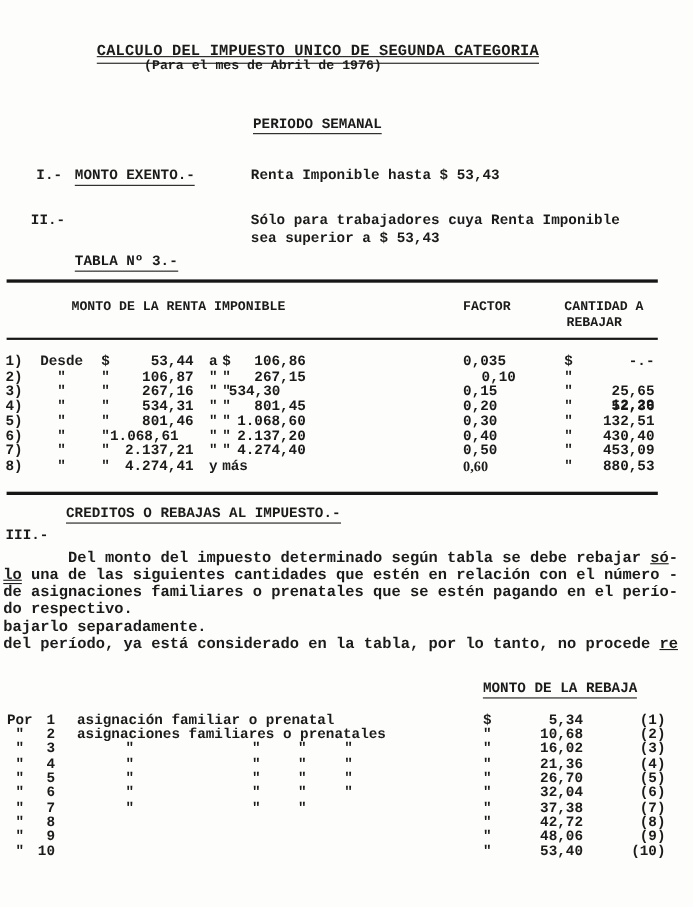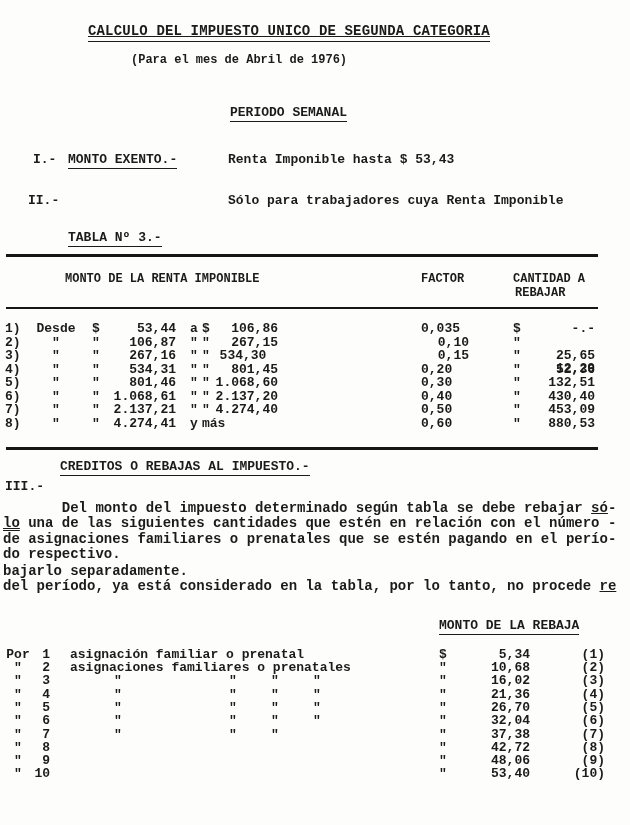--- a/index.html
+++ b/index.html
@@ -6,21 +6,21 @@
   .page {
     position:relative; width:630px; height:825px; overflow:hidden;
     background:#fdfdfb; color:#1b1b1b;
     font-family:"Liberation Mono","DejaVu Sans Mono",monospace;
     font-weight:700; font-size:13px;
   }
   .abs { position:absolute; white-space:pre; line-height:1.1; }
   .fs12 { font-size:12px; }
   .fs14 { font-size:14px; }
   .u1 { border-bottom:1.6px solid currentColor; padding-bottom:1px; display:inline-block; }
-  .dblu { text-decoration:underline; border-bottom:1.3px solid currentColor; padding-bottom:2px; display:inline-block; letter-spacing:0.15px; }
+  .dblu { text-decoration:underline; border-bottom:1.3px solid currentColor; padding-bottom:2px; display:inline-block; letter-spacing:0.15px;margin-top:16px; }
   .rule { position:absolute; left:6px; width:592px; background:#161616; }
   .pline { white-space:pre; line-height:15.4px; }
   .seg-u { text-decoration:underline; }
   .seg-o { text-decoration:overline; }
 </style>
 </head>
 <body>
 
 <div class="page">
 
@@ -28,20 +28,21 @@
   <div class="abs fs12" style="left:131px; top:54px;">(Para el mes de Abril de 1976)</div>
   <div class="abs" style="left:230px; top:106px;"><span class="u1">PERIODO SEMANAL</span></div>
 
   <div class="abs" style="left:33px; top:153px;">I.-</div>
   <div class="abs" style="left:68px; top:153px;"><span class="u1">MONTO EXENTO.-</span></div>
   <div class="abs" style="left:228px; top:153px;">Renta Imponible hasta $ 53,43</div>
 
   <div class="abs" style="left:28px; top:194px;">II.-</div>
   <div class="abs" style="left:68px; top:194px;margin-top:37px;"><span class="u1">TABLA Nº 3.-</span></div>
   <div class="abs" style="left:228px; top:194px;">Sólo para trabajadores cuya Renta Imponible</div>
+  <div class="abs" style="left:228px; top:210px;">sea superior a $ 53,43</div>
 
   <div class="rule" style="top:254px; height:3px;"></div>
   <div class="rule" style="top:307px; height:2px;"></div>
   <div class="rule" style="top:447px; height:3px;"></div>
 
   <div class="abs fs12" style="left:65px;  top:273px;">MONTO DE LA RENTA IMPONIBLE</div>
   <div class="abs fs12" style="left:421px; top:273px;">FACTOR</div>
   <div class="abs fs12" style="left:513px; top:273px;">CANTIDAD A</div>
   <div class="abs fs12" style="left:515px; top:287px;">REBAJAR</div>
 
@@ -65,22 +66,22 @@
       <span class="abs" style="left: 208px; top: 336px; width: 70px; text-align: right;">267,15</span>
       <span class="abs" style="left: 421px; top: 336px; width: 48px; text-align: right;">0,10</span>
       <span class="abs" style="left: 513px; top: 336px; width: 16px; text-align: left;">"</span>
       <span class="abs" style="left: 533px; top: 336px; width: 62px; text-align: right; margin-top: 26px;">12,29</span>
       <span class="abs" style="left: 5px; top: 349px; width: 22px; text-align: left;">3)</span>
       <span class="abs" style="left: 36px; top: 349px; width: 40px; text-align: center;">"</span>
       <span class="abs" style="left: 92px; top: 349px; width: 16px; text-align: left;">"</span>
       <span class="abs" style="left: 100px; top: 349px; width: 76px; text-align: right;">267,16</span>
       <span class="abs" style="left: 184px; top: 349px; width: 20px; text-align: center;">"</span>
       <span class="abs" style="left: 202px; top: 349px; width: 34px; text-align: left;">"</span>
-      <span class="abs" style="left: 208px; top: 349px; width: 70px; text-align: center;">534,30</span>
-      <span class="abs" style="left: 421px; top: 349px; width: 48px; text-align: right;">0,15</span>
+      <span class="abs" style="left: 208px; top: 349px; width: 70px; text-align: left;">534,30</span>
+      <span class="abs" style="left: 421px; top: 349px; width: 48px; text-align: left;">0,15</span>
       <span class="abs" style="left: 513px; top: 349px; width: 16px; text-align: left;">"</span>
       <span class="abs" style="left: 533px; top: 349px; width: 62px; text-align: right;">25,65</span>
       <span class="abs" style="left: 5px; top: 363px; width: 22px; text-align: left;">4)</span>
       <span class="abs" style="left: 36px; top: 363px; width: 40px; text-align: center;">"</span>
       <span class="abs" style="left: 92px; top: 363px; width: 16px; text-align: left;">"</span>
       <span class="abs" style="left: 100px; top: 363px; width: 76px; text-align: right;">534,31</span>
       <span class="abs" style="left: 184px; top: 363px; width: 20px; text-align: center;">"</span>
       <span class="abs" style="left: 202px; top: 363px; width: 34px; text-align: left;">"</span>
       <span class="abs" style="left: 208px; top: 363px; width: 70px; text-align: right;">801,45</span>
       <span class="abs" style="left: 421px; top: 363px; width: 48px; text-align: left;">0,20</span>
@@ -92,21 +93,21 @@
       <span class="abs" style="left: 100px; top: 376px; width: 76px; text-align: right;">801,46</span>
       <span class="abs" style="left: 184px; top: 376px; width: 20px; text-align: center;">"</span>
       <span class="abs" style="left: 202px; top: 376px; width: 34px; text-align: left;">"</span>
       <span class="abs" style="left: 208px; top: 376px; width: 70px; text-align: right;">1.068,60</span>
       <span class="abs" style="left: 421px; top: 376px; width: 48px; text-align: left;">0,30</span>
       <span class="abs" style="left: 513px; top: 376px; width: 16px; text-align: left;">"</span>
       <span class="abs" style="left: 533px; top: 376px; width: 62px; text-align: right;">132,51</span>
       <span class="abs" style="left: 5px; top: 390px; width: 22px; text-align: left;">6)</span>
       <span class="abs" style="left: 36px; top: 390px; width: 40px; text-align: center;">"</span>
       <span class="abs" style="left: 92px; top: 390px; width: 16px; text-align: left;">"</span>
-      <span class="abs" style="left: 100px; top: 390px; width: 76px; text-align: right;">1.068,61</span>
+      <span class="abs" style="left: 100px; top: 390px; width: 76px; text-align: left;">1.068,61</span>
       <span class="abs" style="left: 184px; top: 390px; width: 20px; text-align: center;">"</span>
       <span class="abs" style="left: 202px; top: 390px; width: 34px; text-align: left;">"</span>
       <span class="abs" style="left: 208px; top: 390px; width: 70px; text-align: right;">2.137,20</span>
       <span class="abs" style="left: 421px; top: 390px; width: 48px; text-align: left;">0,40</span>
       <span class="abs" style="left: 513px; top: 390px; width: 16px; text-align: left;">"</span>
       <span class="abs" style="left: 533px; top: 390px; width: 62px; text-align: right;">430,40</span>
       <span class="abs" style="left: 5px; top: 403px; width: 22px; text-align: left;">7)</span>
       <span class="abs" style="left: 36px; top: 403px; width: 40px; text-align: center;">"</span>
       <span class="abs" style="left: 92px; top: 403px; width: 16px; text-align: left;">"</span>
       <span class="abs" style="left: 100px; top: 403px; width: 76px; text-align: right;">2.137,21</span>
@@ -115,21 +116,21 @@
       <span class="abs" style="left: 208px; top: 403px; width: 70px; text-align: right;">4.274,40</span>
       <span class="abs" style="left: 421px; top: 403px; width: 48px; text-align: left;">0,50</span>
       <span class="abs" style="left: 513px; top: 403px; width: 16px; text-align: left;">"</span>
       <span class="abs" style="left: 533px; top: 403px; width: 62px; text-align: right;">453,09</span>
       <span class="abs" style="left: 5px; top: 417px; width: 22px; text-align: left;">8)</span>
       <span class="abs" style="left: 36px; top: 417px; width: 40px; text-align: center;">"</span>
       <span class="abs" style="left: 92px; top: 417px; width: 16px; text-align: left;">"</span>
       <span class="abs" style="left: 100px; top: 417px; width: 76px; text-align: right;">4.274,41</span>
       <span class="abs" style="left: 184px; top: 417px; width: 20px; text-align: center;">y</span>
       <span class="abs" style="left: 202px; top: 417px; width: 34px; text-align: left;">más</span>
-      <span class="abs" style="left: 421px; top: 417px; width: 48px; text-align: left;">0,60</span>
+      <span class="abs" style="left: 421px; top: 417px; width: 48px; text-align: left; font-family: Liberation Serif, serif;">0,60</span>
       <span class="abs" style="left: 513px; top: 417px; width: 16px; text-align: left;">"</span>
       <span class="abs" style="left: 533px; top: 417px; width: 62px; text-align: right;">880,53</span>
     </div>
 
   <div class="abs" style="left:5px; top:460px;margin-top:20px;">III.-</div>
   <div class="abs" style="left:60px; top:460px;"><span class="u1">CREDITOS O REBAJAS AL IMPUESTO.-</span></div>
 
   <div class="abs fs14" style="left:3px; top:501px;" id="p0"><div class="pline"><span>       Del monto del impuesto determinado según tabla se debe rebajar </span><span class="seg-u">só</span><span>-</span></div><div class="pline"><span class="seg-u">lo</span><span> una de las siguientes cantidades que estén en relación con el número -</span></div><div class="pline"><span class="seg-o">de</span><span> asignaciones familiares o prenatales que se estén pagando en el perío-</span></div><div class="pline"><span>do respectivo.</span></div></div>
   <div class="abs fs14" style="left:3px; top:564px;" id="p1"><div class="pline"><span>bajarlo separadamente.</span></div><div class="pline"><span>del período, ya está considerado en la tabla, por lo tanto, no procede </span><span class="seg-u">re</span></div></div>
 

